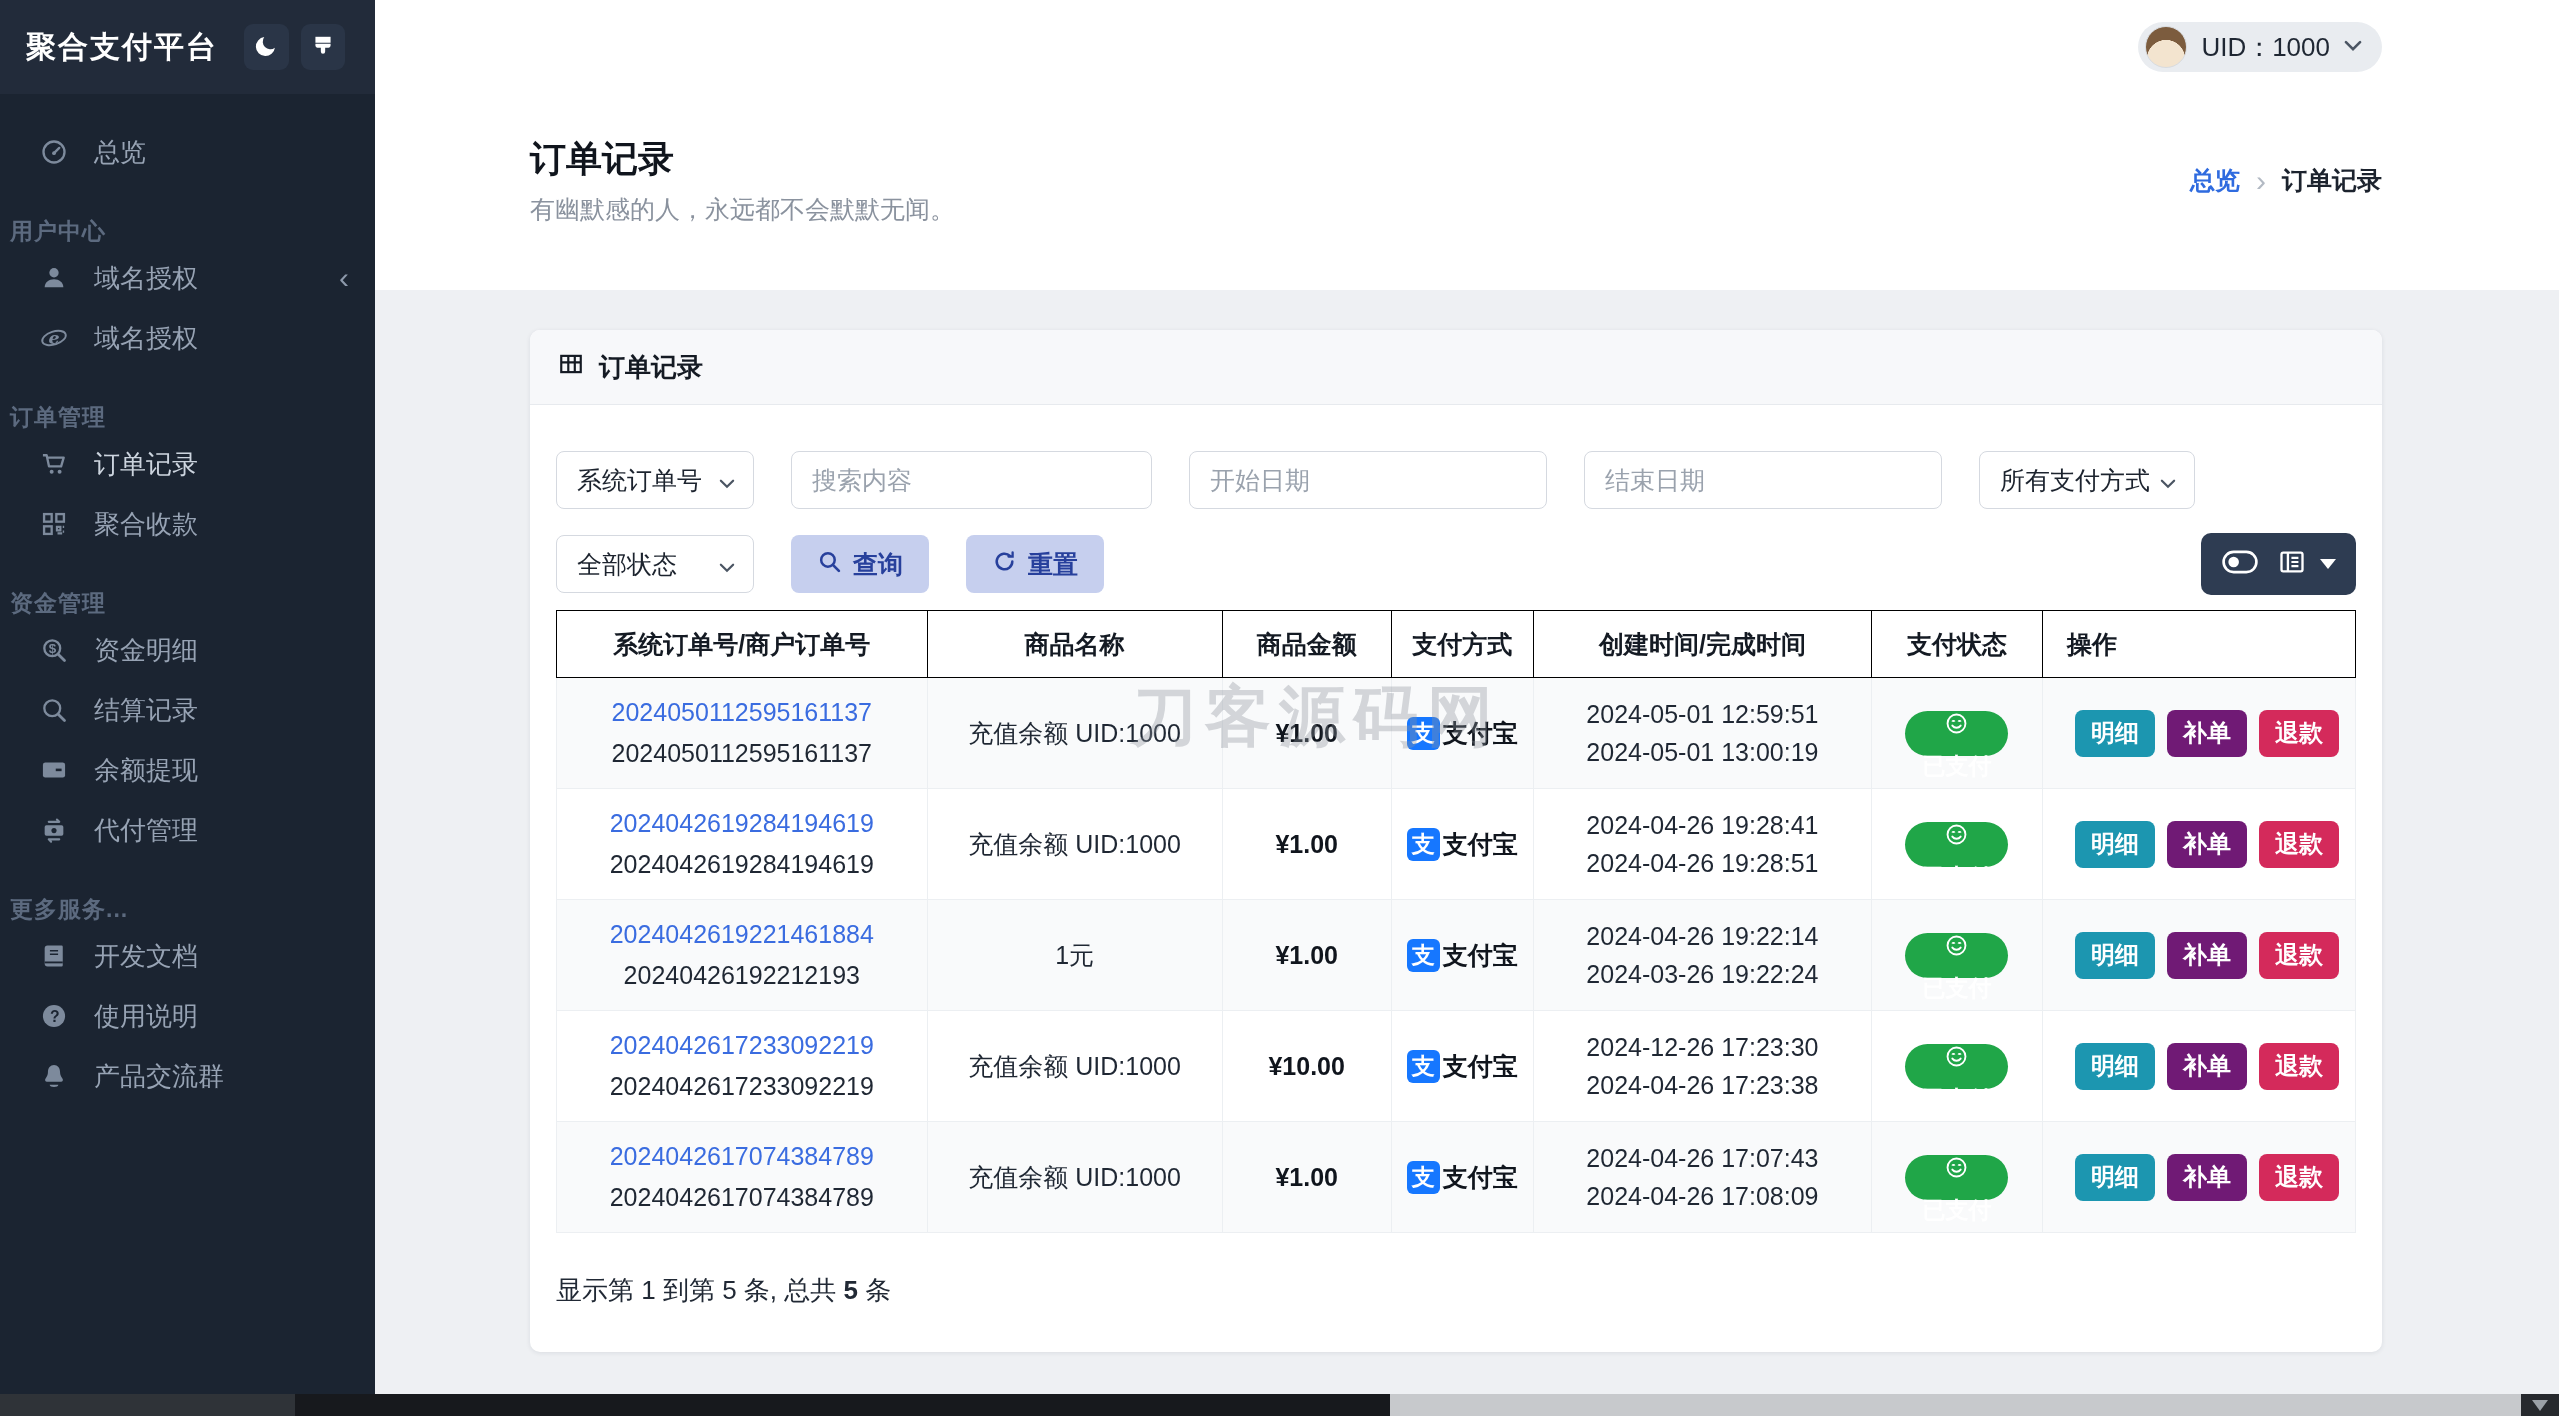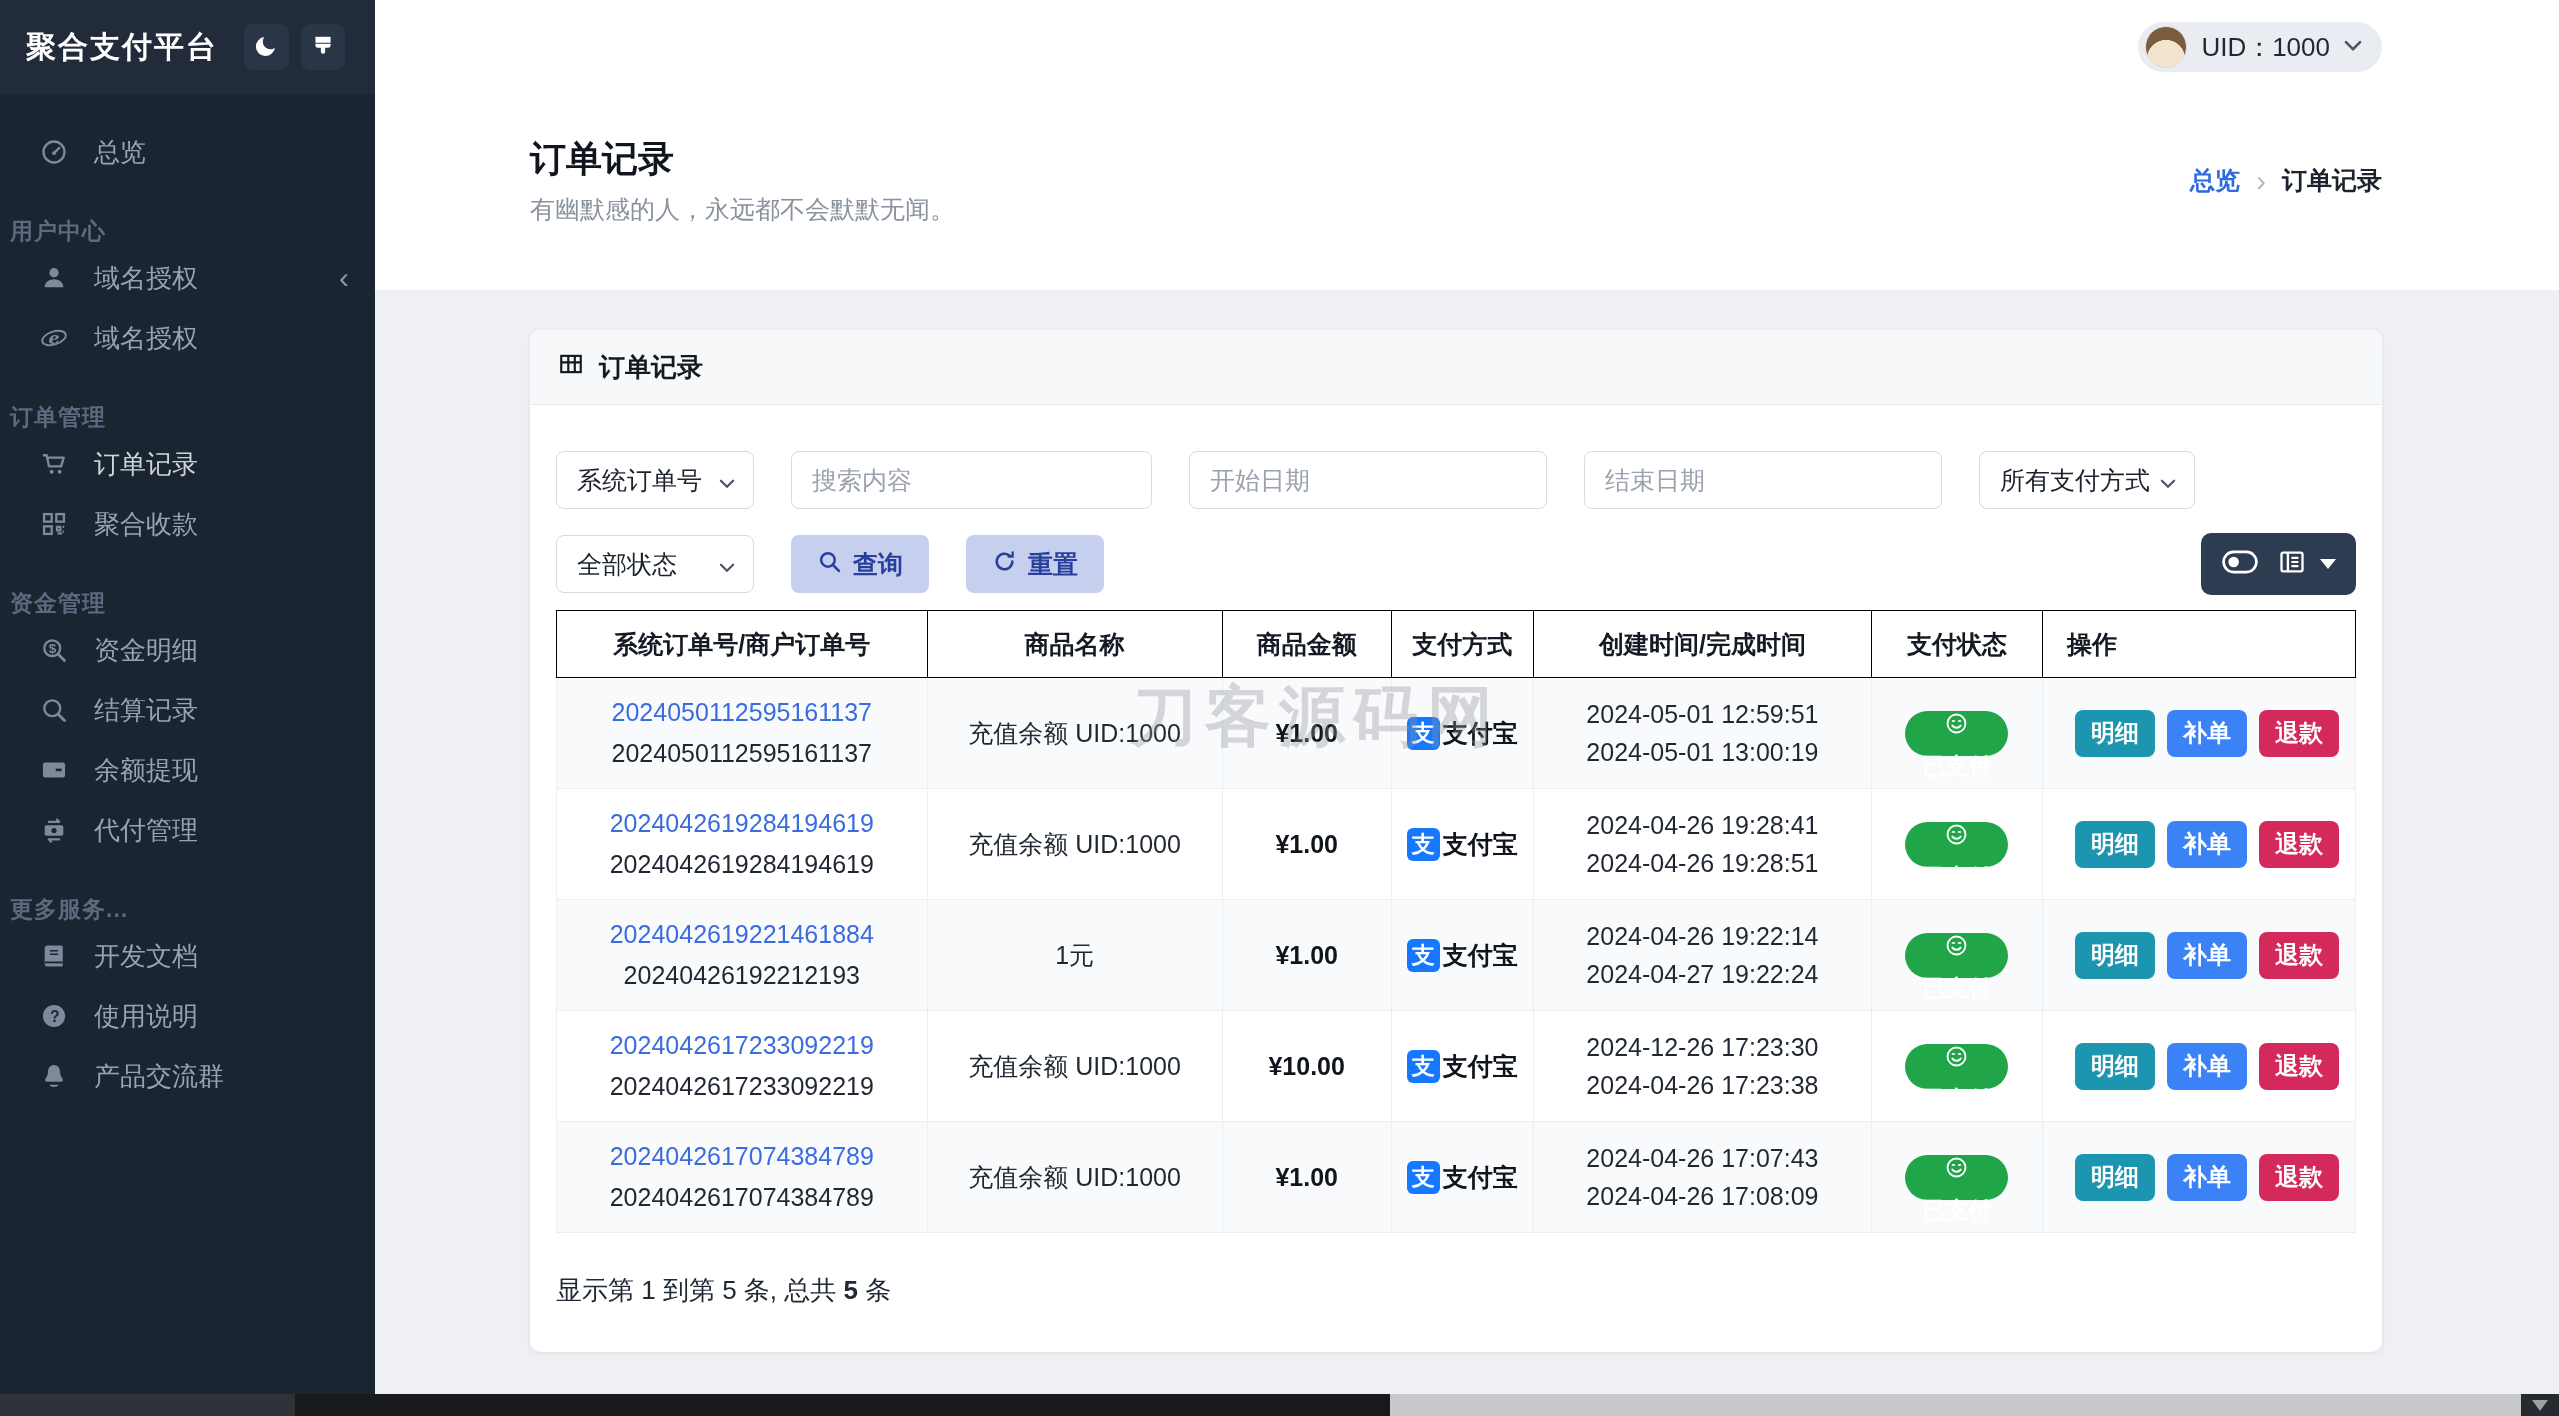--- a/index.html
+++ b/index.html
@@ -64,21 +64,21 @@
   .order-link{display:block;color:#3a6ce0;text-decoration:none;margin-bottom:12px;cursor:pointer;}
   .two-line{line-height:38px;}
   .amount{font-weight:bold;color:#10151d;}
   .pay-cell{display:flex;align-items:center;justify-content:center;gap:3px;font-weight:bold;color:#10151d;}
   .alipay-ico{width:33px;height:33px;border-radius:6px;background:#1677ff;color:#fff;font-size:23px;font-weight:bold;display:flex;align-items:center;justify-content:center;flex:0 0 auto;}
   .badge{display:inline-flex;align-items:center;gap:9px;height:45px;padding:0 17px;border-radius:23px;background:#20a648;color:#fff;font-size:23px;font-weight:bold;flex-direction:column;}
   .badge svg{width:25px;height:25px;}
   .act-group{display:flex;gap:12px;padding-left:24px;}
   .act{height:47px;padding:0 16px;border:none;border-radius:8px;color:#fff;font-size:24px;font-weight:bold;cursor:pointer;font-family:inherit;display:flex;align-items:center;}
   .act-detail{background:#1c96b0;}
-  .act-supplement{background:#3b82f6;}
+  .act-supplement{background:#701a75;}
   .act-refund{background:#d42a5b;}
   .watermark{position:absolute;left:575px;top:62px;font-size:66px;font-weight:bold;color:#8d939c;opacity:.35;letter-spacing:8px;pointer-events:none;white-space:nowrap;}
   .table-footer{margin-top:40px;font-size:26px;color:#212935;}
   .table-footer .cnt{font-weight:bold;}
 
   
   .hscroll{position:absolute;left:0;bottom:0;width:2559px;height:22px;background:#c7c9cc;z-index:5;}
   .hs-left{position:absolute;left:0;top:0;bottom:0;width:295px;background:#2f3338;}
   .hs-thumb{position:absolute;left:295px;top:0;bottom:0;width:1095px;background:#17191d;cursor:pointer;}
   .hs-btn{position:absolute;right:0;top:0;bottom:0;width:38px;background:#26292d;display:flex;align-items:center;justify-content:center;cursor:pointer;}
@@ -420,21 +420,21 @@
                   <td><span class="amount">¥1.00</span></td>
                   <td>
                     <span class="pay-cell">
                       <span class="alipay-ico">支</span>
                       <span class="pay-label">支付宝</span>
                     </span>
                   </td>
                   <td>
                     <div class="two-line">
                       <div>2024-04-26 19:22:14</div>
-                      <div>2024-04-27 19:22:24</div>
+                      <div>2024-03-26 19:22:24</div>
                     </div>
                   </td>
                   <td><span class="badge">
                       <span><svg viewBox="0 0 24 24" fill="none" stroke="#ffffff" stroke-width="1.8">
                           <circle cx="12" cy="12" r="8.6"></circle>
                           <path d="M7.9 10.2c.5-1 1.8-1 2.3 0M13.8 10.2c.5-1 1.8-1 2.3 0"></path>
                           <path d="M8 14c1.1 1.5 2.6 2.1 4 2.1s2.9-.6 4-2.1" stroke-linecap="round"></path>
                         </svg></span>
                       <span class="st-label">已支付</span>
                     </span></td>

